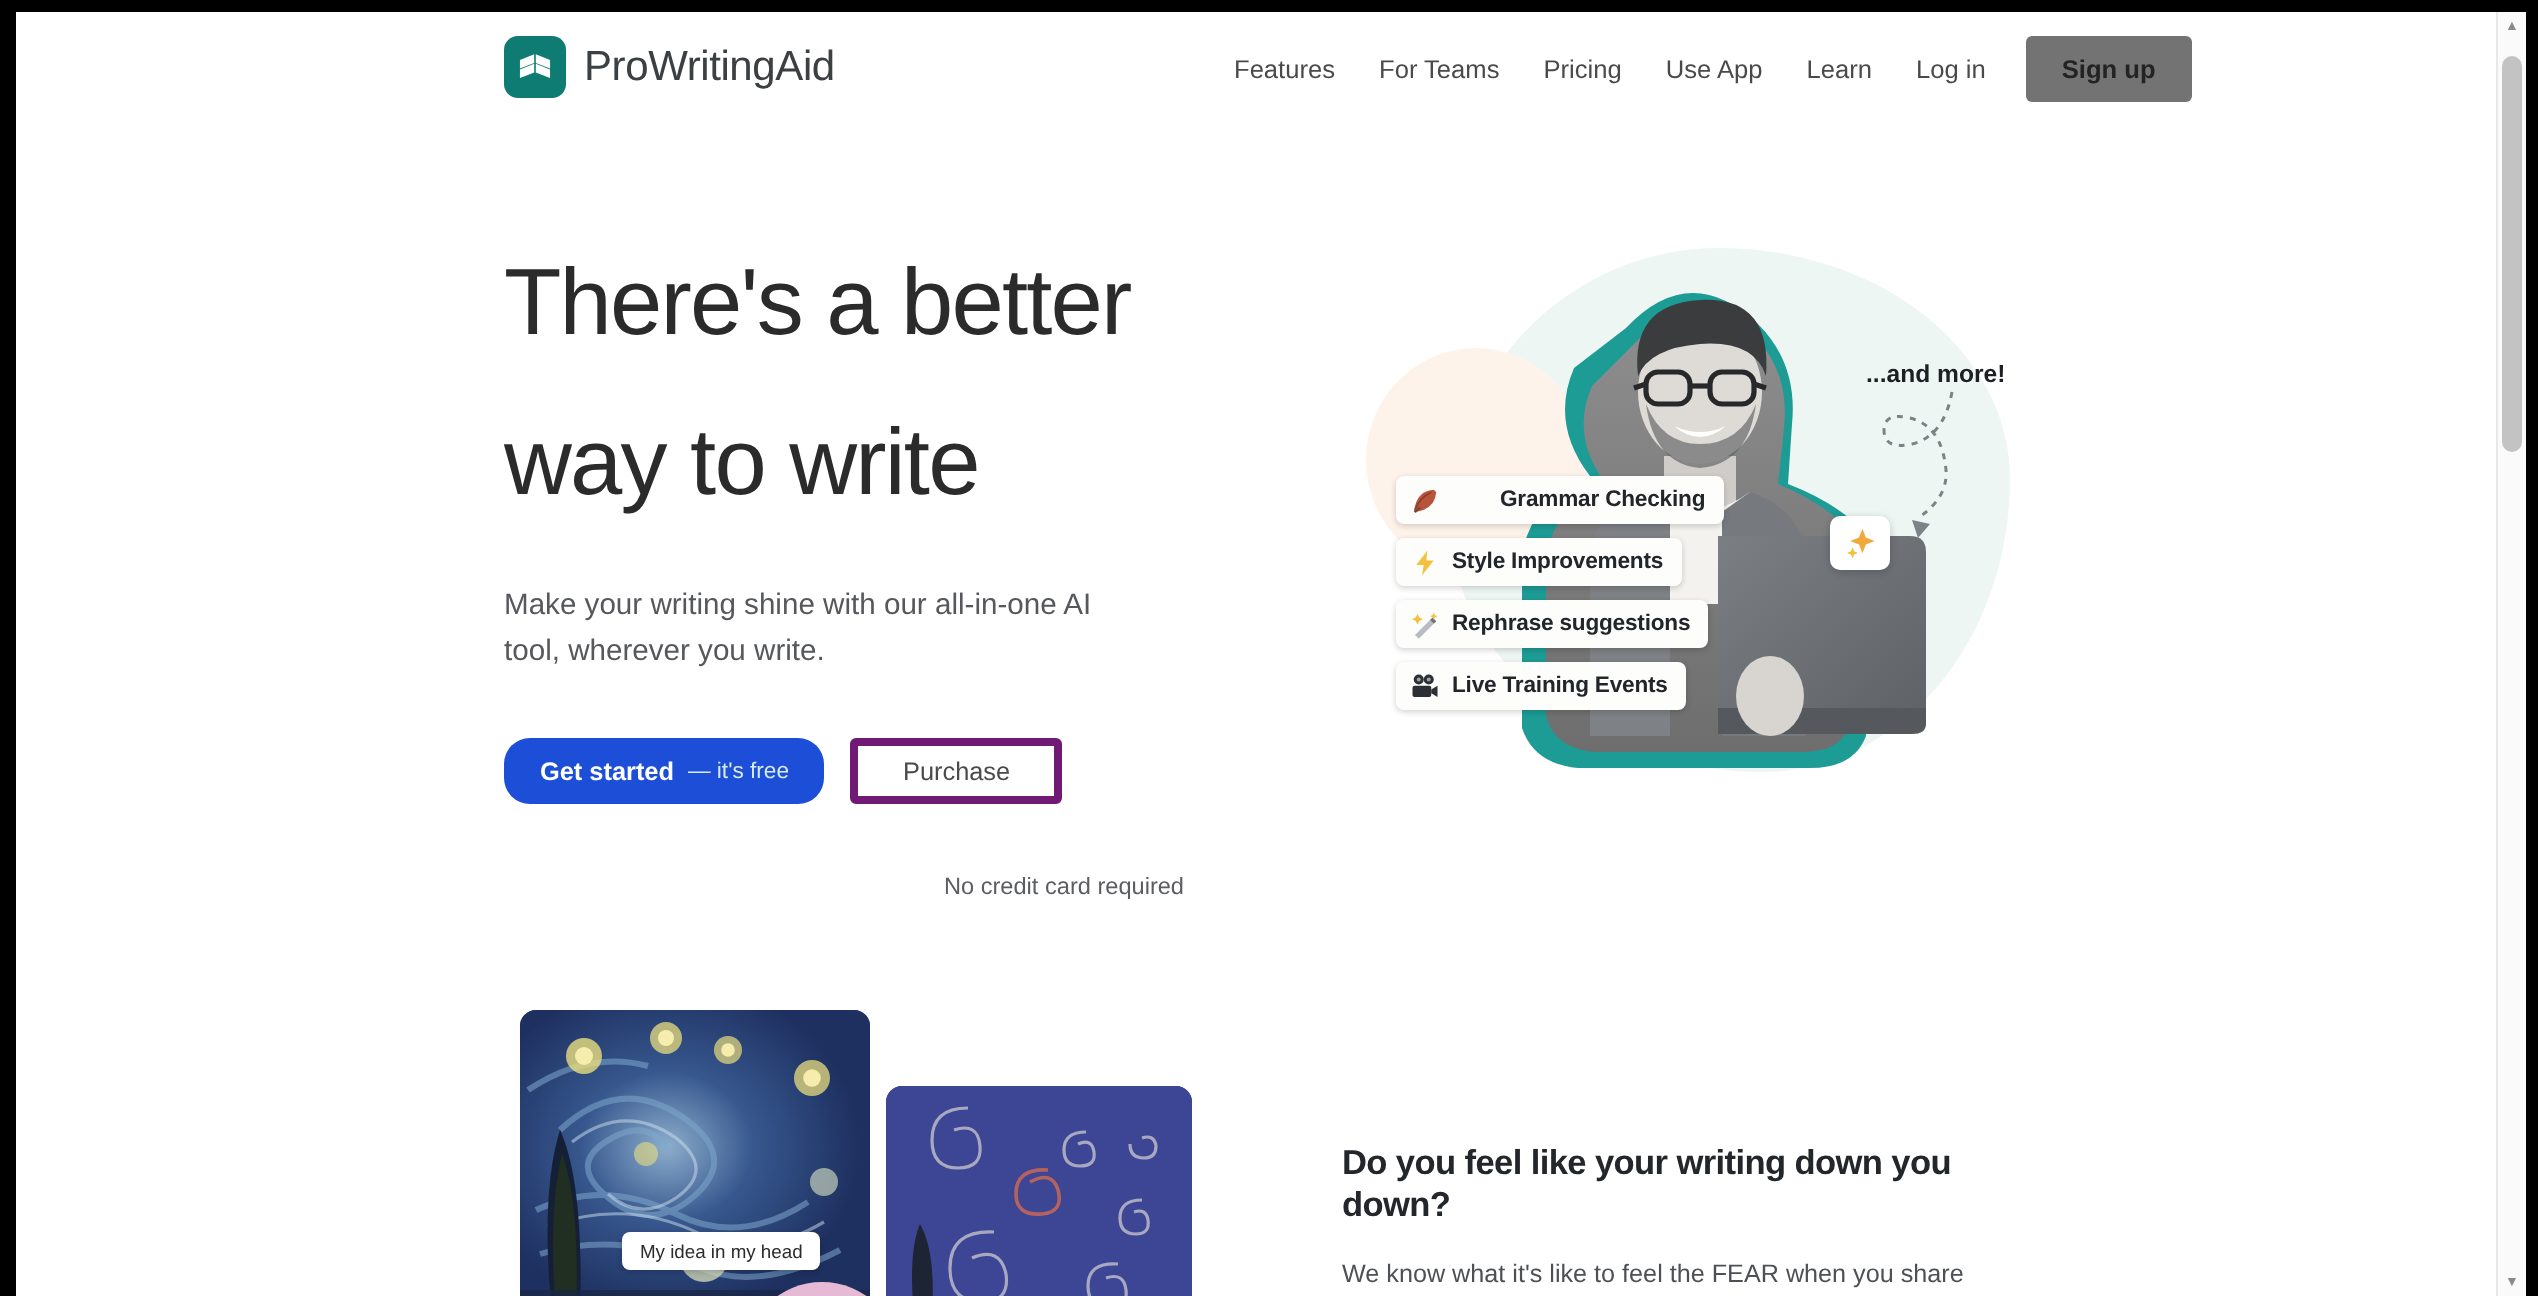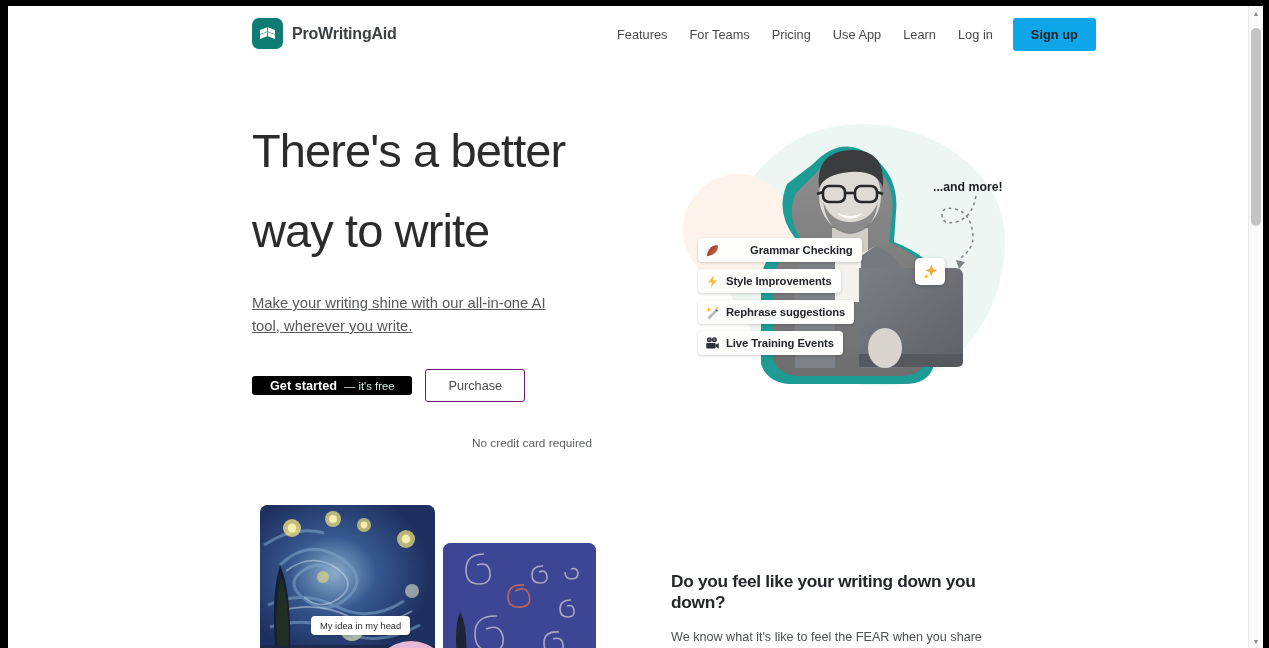--- a/index.html
+++ b/index.html
@@ -64,41 +64,41 @@
     display:flex; align-items:center; gap:9px;
     cursor:pointer;
   }
   #logo-mark {
     width:31px; height:31px;
     border-radius:7px;
     background:#0e7c73;
     display:flex; align-items:center; justify-content:center;
   }
   #logo-text {
-    font-size:16px;
-    font-weight:bold;
+    font-size:21px;
+    font-weight:normal;
     color:#3c4043;
     letter-spacing:-0.2px;
   }
   #nav {
     position:absolute;
     left:598px; top:0;
     height:57px;
     display:flex; align-items:center; gap:0px;
   }
   .nav-link {
     font-size:12.8px;
     color:#4a4a4a;
     padding:6px 11px;
     cursor:pointer;
     white-space:nowrap;
   }
   #signup-btn {
     margin-left:9px;
-    background:#0ea5e9;
+    background:#737373;
     color:#232323;
     font-size:12.8px;
     font-weight:bold;
     padding:9px 18px;
     border:none;
     border-radius:3px;
     cursor:pointer;
     white-space:nowrap;
     font-family:"Liberation Sans", sans-serif;
   }
@@ -115,45 +115,44 @@
     color:#2b2b2b;
     font-weight:normal;
     letter-spacing:-0.9px;
   }
   #hero-sub {
     margin-top:21px;
     font-size:14.8px;
     line-height:23px;
     color:#56585c;
     width:325px;
-    text-decoration:underline;
   }
   #hero-cta-row {
     margin-top:31px;
     display:flex; align-items:center; gap:13px;
   }
   #get-started-btn {
-    background:#000000;
+    background:#1d4ed8;
     border:none;
-    border-radius:3px;
+    border-radius:13px;
     padding:0 18px;
-    height:19px;
+    height:33px;
     display:flex; align-items:center; gap:7px;
     cursor:pointer;
     font-family:"Liberation Sans", sans-serif;
   }
   #get-started-label {
     color:#fff; font-size:12.7px; font-weight:bold;
   }
   #get-started-note {
     color:#d4ebe8; font-size:11.3px;
   }
   #purchase-btn {
     background:#fff;
-    border:1px solid #701a75;
+    border:4px solid #701a75;
     border-radius:3px;
     height:33px;
     padding:1px 22px;
     color:#4a4a4a;
     font-size:12.7px;
     cursor:pointer;
     font-family:"Liberation Sans", sans-serif;
   }
   #no-card-note {
     margin-top:34px;

